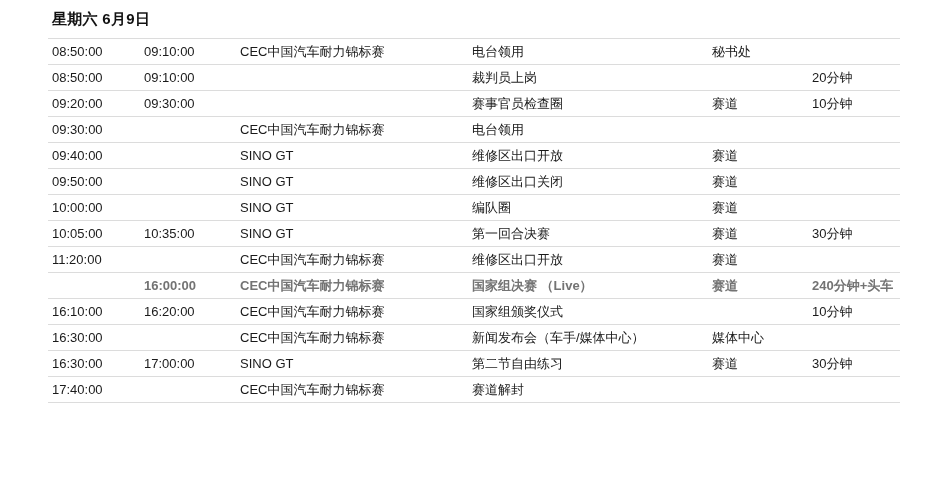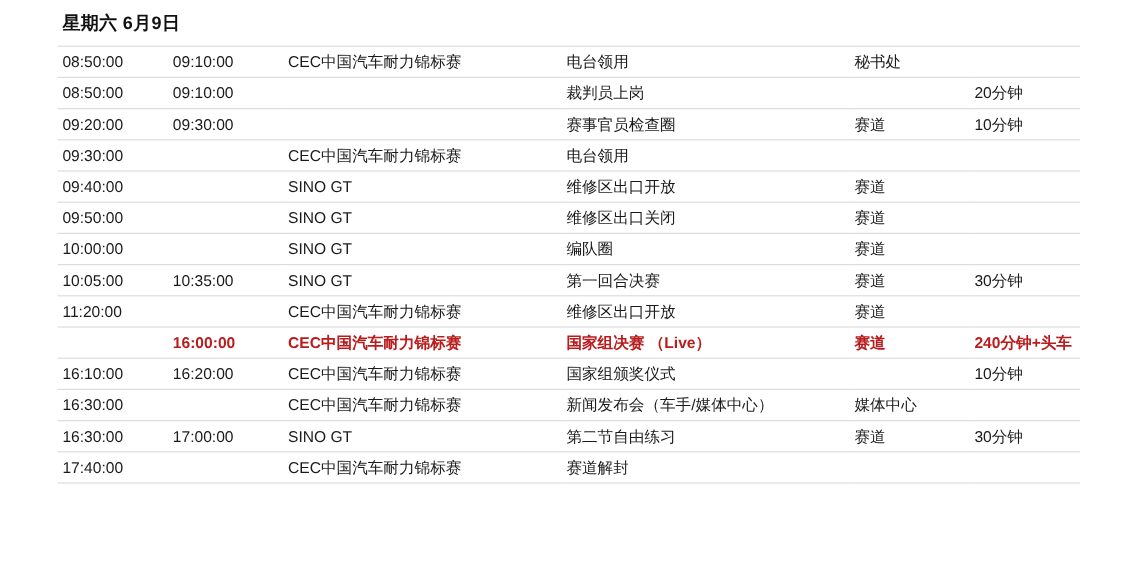--- a/index.html
+++ b/index.html
@@ -50,21 +50,21 @@
     line-height: 17px;
   }
   .col-start { width: 92px; }
   .col-end   { width: 96px; }
   .col-event { width: 232px; }
   .col-act   { width: 240px; }
   .col-place { width: 100px; }
   .col-dur   { width: 92px; }
   tr.highlight td {
     font-weight: bold;
-    color: #b91c1c;
+    color: #737373;
   }
 </style>
 </head>
 <body>
 
 <div class="page">
   <div class="day-title">星期六 6月9日</div>
   <table class="schedule">
     <colgroup>
       <col class="col-start">

